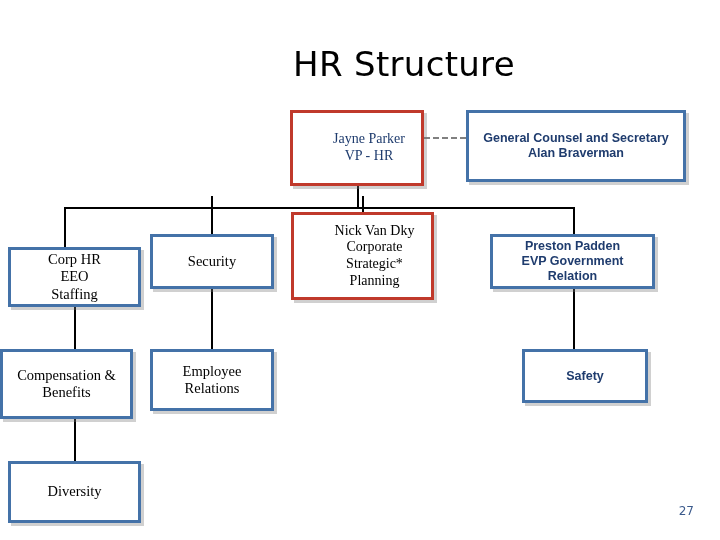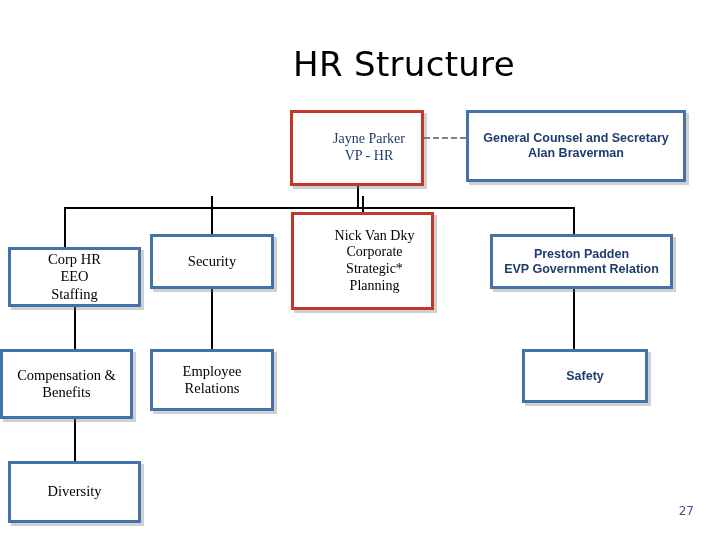--- a/index.html
+++ b/index.html
@@ -150,29 +150,29 @@
       <div>Staffing</div>
     </div>
   </div>
 
   <div class="box blue shadow" style="left:150px; top:234px; width:124px; height:55px;">
     <div class="lines">
       <div>Security</div>
     </div>
   </div>
 
-  <div class="box red shadow" style="left:291px; top:212px; width:143px; height:98px;">
+  <div class="box red shadow" style="left:291px; top:212px; width:143px; height:88px;">
     <div class="lines">
       <div>Nick Van Dky</div>
       <div>Corporate Strategic*</div>
       <div>Planning</div>
     </div>
   </div>
 
-  <div class="box bluefill shadow" style="left:490px; top:234px; width:183px; height:55px;text-align:center;">
+  <div class="box bluefill shadow" style="left:490px; top:234px; width:165px; height:55px;text-align:center;">
     <div class="lines">
       <div>Preston Padden</div>
       <div>EVP Government Relation</div>
     </div>
   </div>
 
   <div class="box blue shadow" style="left:0; top:349px; width:133px; height:70px;">
     <div class="lines">
       <div>Compensation &amp;</div>
       <div>Benefits</div>

